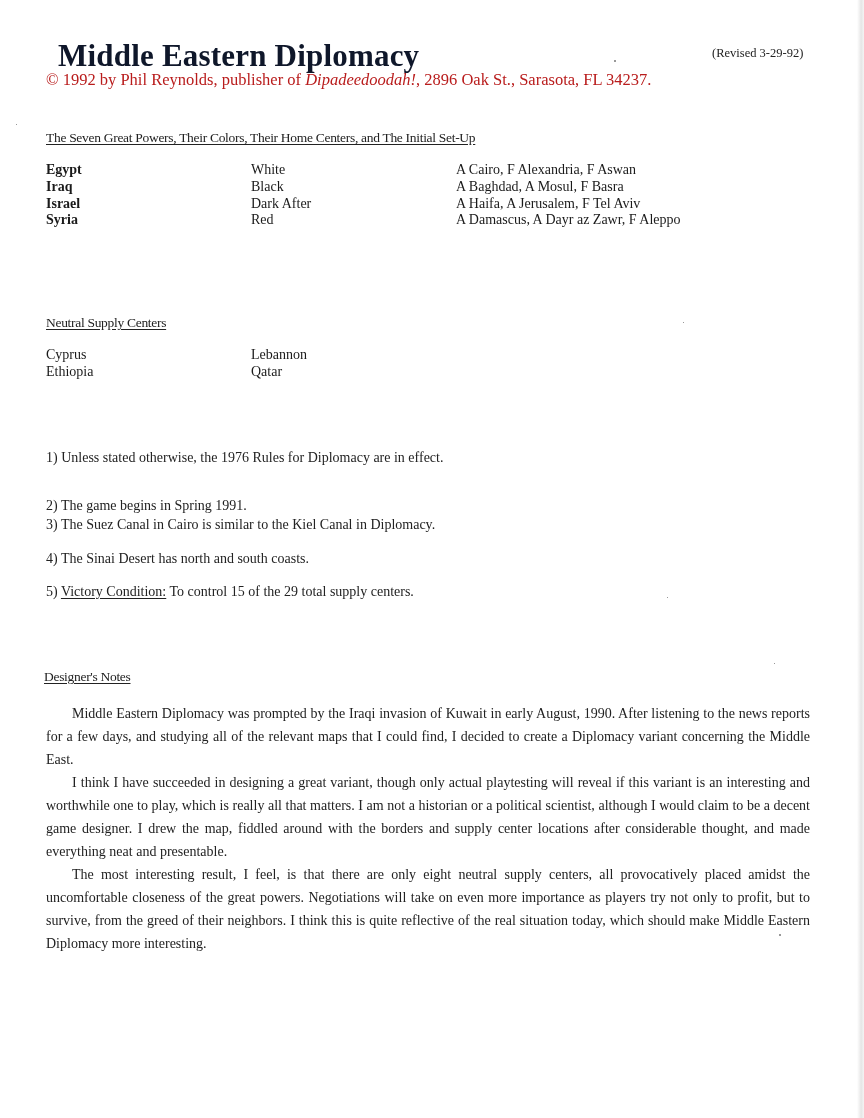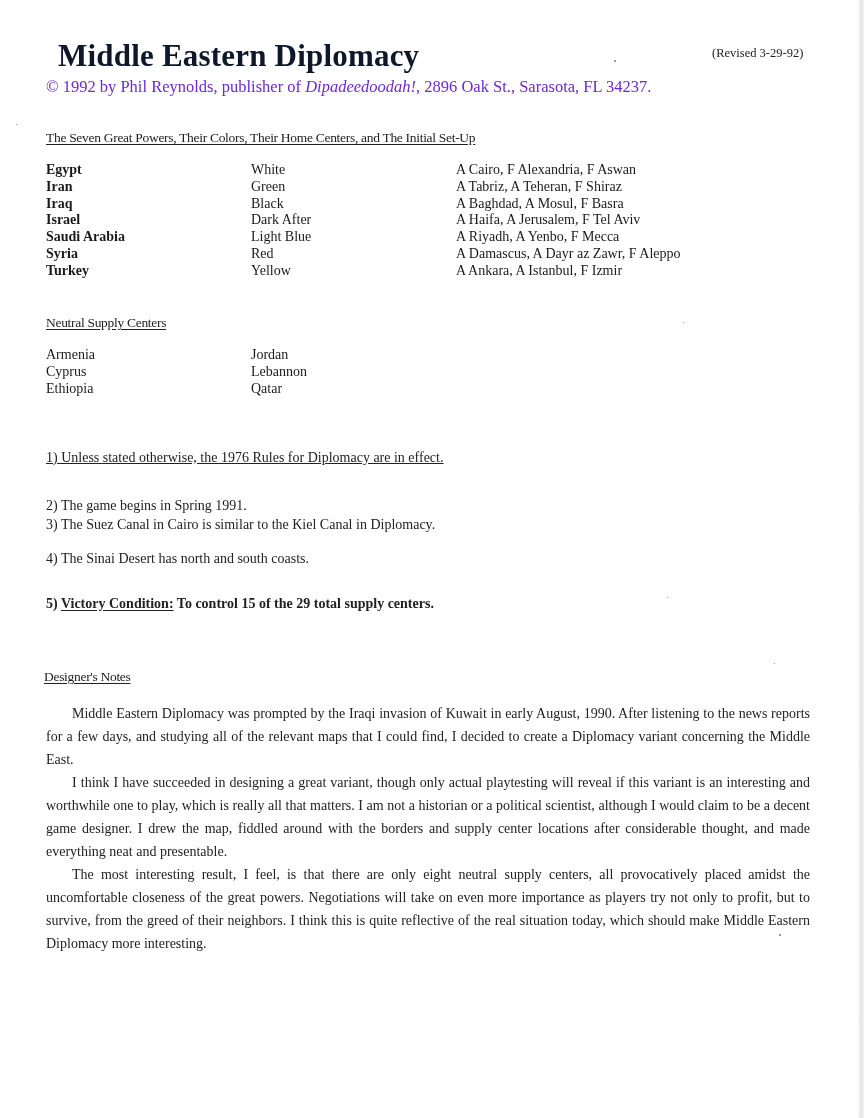--- a/index.html
+++ b/index.html
@@ -13,21 +13,21 @@
       background: linear-gradient(to right, #ffffff, #e6e6e6 60%, #f4f4f4);
     }
     .title {
       position: absolute; left: 46px; top: 26px; margin: 12px;
       font-size: 31px; font-weight: bold; letter-spacing: 0.2px; color: #0f172a;
     }
     .revised {
       position: absolute; left: 712px; top: 46px; font-size: 12.5px; color: #222;
     }
     .byline {
-      position: absolute; left: 46px; top: 77px; font-size: 16.5px; color: #6d28d9; white-space: nowrap;
+      position: absolute; left: 46px; top: 70px; font-size: 16.5px; color: #b91c1c; white-space: nowrap;
     }
     .byline em { font-style: italic; }
     .section-heading {
       position: absolute; left: 46px; font-size: 13.5px; text-decoration: underline;
       text-underline-offset: 2px; letter-spacing: -0.3px; color: #222; white-space: nowrap;
     }
     .powers-table {
       position: absolute; left: 46px; top: 162px; border-collapse: collapse;
     }
     .powers-table td { padding: 0; height: 16.8px; font-size: 14px; vertical-align: top; white-space: nowrap; }
@@ -65,76 +65,57 @@
 <div class="section-heading" style="top:130px;">The Seven Great Powers, Their Colors, Their Home Centers, and The Initial Set-Up</div>
 
 <table class="powers-table">
   <tbody id="powers-body">
       <tr>
         <td class="power-name">Egypt</td>
         <td class="power-color">White</td>
         <td class="power-setup">A Cairo, F Alexandria, F Aswan</td>
       </tr>
       <tr>
-        <td class="power-name">Iran</td>
-        <td class="power-color">Green</td>
-        <td class="power-setup">A Tabriz, A Teheran, F Shiraz</td>
-      </tr>
-      <tr>
         <td class="power-name">Iraq</td>
         <td class="power-color">Black</td>
         <td class="power-setup">A Baghdad, A Mosul, F Basra</td>
       </tr>
       <tr>
         <td class="power-name">Israel</td>
         <td class="power-color">Dark After</td>
         <td class="power-setup">A Haifa, A Jerusalem, F Tel Aviv</td>
       </tr>
       <tr>
-        <td class="power-name">Saudi Arabia</td>
-        <td class="power-color">Light Blue</td>
-        <td class="power-setup">A Riyadh, A Yenbo, F Mecca</td>
-      </tr>
-      <tr>
         <td class="power-name">Syria</td>
         <td class="power-color">Red</td>
         <td class="power-setup">A Damascus, A Dayr az Zawr, F Aleppo</td>
-      </tr>
-      <tr>
-        <td class="power-name">Turkey</td>
-        <td class="power-color">Yellow</td>
-        <td class="power-setup">A Ankara, A Istanbul, F Izmir</td>
       </tr>
     </tbody>
 </table>
 
 <div class="section-heading" style="top:315px;">Neutral Supply Centers</div>
 
 <table class="neutral-table">
   <tbody id="neutral-body">
-      <tr>
-        <td>Armenia</td>
-        <td>Jordan</td>
-      </tr>
       <tr>
         <td>Cyprus</td>
         <td>Lebannon</td>
       </tr>
       <tr>
         <td>Ethiopia</td>
         <td>Qatar</td>
       </tr>
     </tbody>
 </table>
 
-<div class="rule" style="top:450px;text-decoration:underline;">1) Unless stated otherwise, the 1976 Rules for Diplomacy are in effect.</div>
+<div class="rule" style="top:450px;">1) Unless stated otherwise, the 1976 Rules for Diplomacy are in effect.</div>
 <div class="rule" style="top:483px;margin-top:15px;">2) The game begins in Spring 1991.</div>
 <div class="rule" style="top:517px;">3) The Suez Canal in Cairo is similar to the Kiel Canal in Diplomacy.</div>
 <div class="rule" style="top:551px;">4) The Sinai Desert has north and south coasts.</div>
-<div class="rule" style="top:596px;font-weight:bold;"><span>5) </span><span class="u">Victory Condition:</span><span> To control 15 of the 29 total supply centers.</span></div>
+<div class="rule" style="top:584px;"><span>5) </span><span class="u">Victory Condition:</span><span> To control 15 of the 29 total supply centers.</span></div>
 
 <div class="section-heading" style="top:669px;left:44px;">Designer's Notes</div>
 
 <div class="notes">
   <p>Middle Eastern Diplomacy was prompted by the Iraqi invasion of Kuwait in early August, 1990. After listening to the news reports for a few days, and studying all of the relevant maps that I could find, I decided to create a Diplomacy variant concerning the Middle East.</p>
   <p>I think I have succeeded in designing a great variant, though only actual playtesting will reveal if this variant is an interesting and worthwhile one to play, which is really all that matters. I am not a historian or a political scientist, although I would claim to be a decent game designer. I drew the map, fiddled around with the borders and supply center locations after considerable thought, and made everything neat and presentable.</p>
   <p>The most interesting result, I feel, is that there are only eight neutral supply centers, all provocatively placed amidst the uncomfortable closeness of the great powers. Negotiations will take on even more importance as players try not only to profit, but to survive, from the greed of their neighbors. I think this is quite reflective of the real situation today, which should make Middle Eastern Diplomacy more interesting.</p>
 </div>
 
 </body></html>

